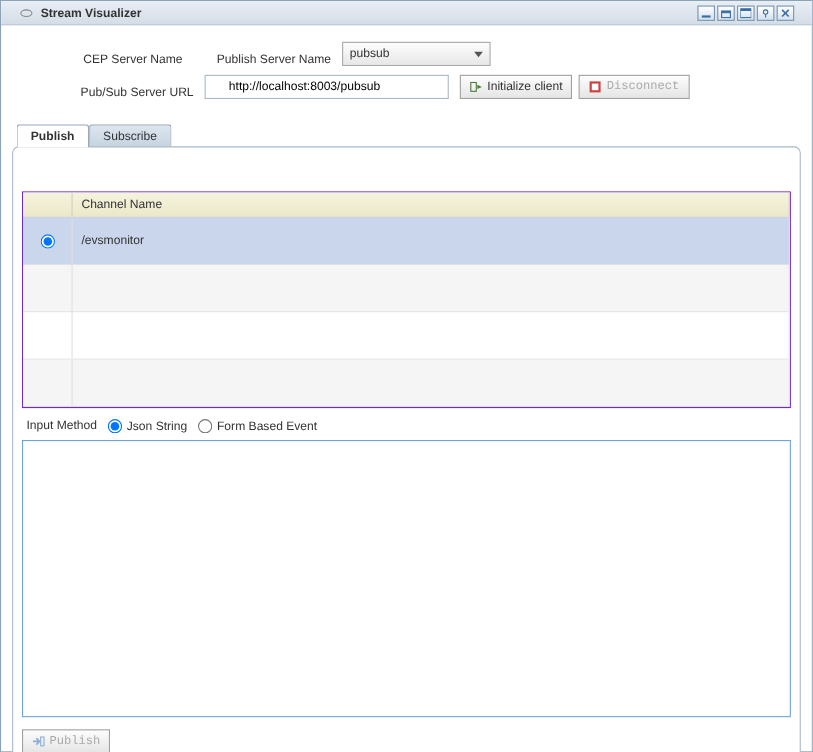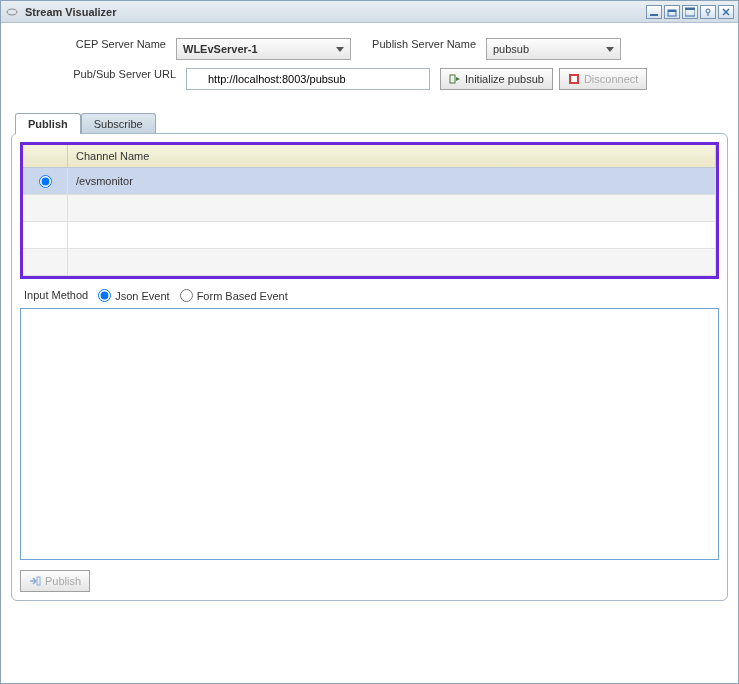--- a/index.html
+++ b/index.html
@@ -1,50 +1,50 @@
 <!DOCTYPE html>
 <html><head>
 <meta charset="utf-8">
 <style>
 * { box-sizing: border-box; margin: 0; padding: 0; }
 body { font-family: Arial, sans-serif; font-size: 11px; background: #fff; color: #333; }
 
 .window { width: 739px; height: 684px; border: 1px solid #8ca2b7; background: #fff; position: relative; }
 
-.titlebar { background: linear-gradient(#e8eef4, #d4dde6); height: 22px; border-bottom: 1px solid #b0c0d0; display: flex; align-items: center; padding: 0 4px; }
+.titlebar { background: linear-gradient(#e8eef4, #d4dde6); height: 22px; border-bottom: 1px solid #b0c0d0; display: flex; align-items: center; padding: 0 16px; }
 .titlebar-icon { width: 14px; height: 14px; margin-right: 6px; display: inline-block; }
 .titlebar-icon svg { width: 100%; height: 100%; }
 .titlebar-title { font-weight: bold; font-size: 11px; color: #333; flex: 1; }
 .titlebar-btns { display: flex; gap: 2px; }
 .titlebar-btn { width: 16px; height: 14px; border: 1px solid #7a95b0; background: linear-gradient(#fff,#d4e1ee); display: flex; align-items: center; justify-content: center; cursor: pointer; }
 .titlebar-btn svg { width: 10px; height: 10px; }
 
 .form-area { padding: 15px 20px 5px 20px; }
-.form-row { display: flex; align-items: flex-start; margin-bottom: 8px; }
+.form-row { display: flex; align-items: flex-end; margin-bottom: 8px; }
 .label-cell { text-align: right; padding-right: 10px; font-size: 11px; color: #333; }
 .select { height: 22px; border: 1px solid #a8a8a8; background: linear-gradient(#fdfdfd,#e7e7e7); display: flex; align-items: center; padding: 0 6px; position: relative; cursor: pointer; font-weight: bold; }
 .select::after { content: ""; position: absolute; right: 6px; top: 50%; margin-top: -2px; border-left: 4px solid transparent; border-right: 4px solid transparent; border-top: 5px solid #555; }
 .text-input { height: 22px; border: 1px solid #a8b8c8; background: #fff; padding: 0 6px; font-size: 11px; }
 .btn { height: 22px; border: 1px solid #a0a0a0; background: linear-gradient(#fdfdfd,#e5e5e5); display: inline-flex; align-items: center; padding: 0 8px; cursor: pointer; font-size: 11px; gap: 4px; }
-.btn.disabled { color: #aaa; cursor: default; }
+.btn.disabled { color: #aaa; cursor: default; font-family: Liberation Mono, monospace; }
 .btn-icon { width: 12px; height: 12px; display: inline-flex; align-items: center; justify-content: center; }
 
 .tabs { display: flex; margin: 10px 0 0 14px; }
 .tab { padding: 4px 12px; border: 1px solid #99aabb; border-bottom: none; background: linear-gradient(#dde6ee,#c5d3e0); border-radius: 3px 3px 0 0; cursor: pointer; margin-right: 0; font-size: 11px; }
 .tab.active { background: #fff; font-weight: bold; position: relative; z-index: 2; }
 
 .panel { margin: 0 10px 10px 10px; border: 1px solid #a8b8c8; border-radius: 6px; padding: 8px; background: #fff; position: relative; top: -1px; }
 
-.grid { border: 3px solid #6d28d9; }
+.grid { border: 1px solid #6d28d9; margin-top: 32px; }
 .grid-header { display: flex; background: linear-gradient(#f5f3dd,#ebe8c9); border-bottom: 1px solid #c0c8d0; }
 .grid-header-cell { padding: 5px 8px; font-size: 11px; border-right: 1px solid #d0d0c0; }
 .col-radio { width: 45px; }
 .col-name { flex: 1; }
 .grid-body {}
-.grid-row { display: flex; border-bottom: 1px solid #e0e0e0; height: 27px; align-items: center; }
+.grid-row { display: flex; border-bottom: 1px solid #e0e0e0; height: 43px; align-items: center; }
 .grid-row.selected { background: #cad6eb; }
 .grid-row.empty { background: #f5f5f5; }
 .grid-row.empty.alt { background: #fff; }
 .grid-cell { padding: 0 8px; border-right: 1px solid #e0e0e0; height: 100%; display: flex; align-items: center; }
 .radio-wrap { width: 45px; display: flex; justify-content: center; }
 input[type=radio] { cursor: pointer; }
 
 .input-method-row { display: flex; align-items: flex-start; gap: 10px; margin: 10px 0 6px 4px; font-size: 11px; }
 .radio-label { display: flex; align-items: center; gap: 4px; cursor: pointer; }
 
@@ -93,40 +93,37 @@
             <line x1="2" y1="2" x2="8" y2="8" stroke="#3a6ea5" stroke-width="1.5"></line>
             <line x1="8" y1="2" x2="2" y2="8" stroke="#3a6ea5" stroke-width="1.5"></line>
           </svg>
         </div>
     </div>
   </div>
 
   <div class="form-area">
     <div class="form-row">
       <div class="label-cell" style="width:155px">CEP Server Name</div>
-      <div class="select" style="width:175px">
-          <span>WLEvServer-1</span>
-        </div>
       <div class="label-cell" style="width:135px">Publish Server Name</div>
       <div class="select" style="width:135px;font-weight:normal">
           <span>pubsub</span>
         </div>
     </div>
     <div class="form-row">
       <div class="label-cell" style="width:165px">Pub/Sub Server URL</div>
-      <input class="text-input" style="width: 244px; padding-left: 21px;" value="http://localhost:8003/pubsub">
+      <input class="text-input" style="width: 222px; padding-left: 21px;" value="http://localhost:8003/pubsub">
       <div style="width:10px"></div>
       <div class="btn">
         <span class="btn-icon">
             <svg viewBox="0 0 12 12">
               <rect x="1" y="2" width="5" height="8" fill="none" stroke="#4a7a3a" stroke-width="1"></rect>
               <path d="M7 4 L11 6 L7 8 Z" fill="#4a7a3a"></path>
             </svg>
           </span>
-        <span>Initialize pubsub</span>
+        <span>Initialize client</span>
       </div>
       <div style="width:6px"></div>
       <div class="btn disabled">
         <span class="btn-icon">
             <svg viewBox="0 0 12 12">
               <rect x="1" y="1" width="10" height="10" fill="#d04040"></rect>
               <rect x="3" y="3" width="6" height="6" fill="#fff"></rect>
             </svg>
           </span>
         <span>Disconnect</span>
@@ -165,21 +162,21 @@
           <div class="grid-cell radio-wrap"></div>
             <div class="grid-cell col-name"></div>
         </div>
       </div>
     </div>
 
     <div class="input-method-row">
       <span>Input Method</span>
       <label class="radio-label">
         <input type="radio" name="im" checked="" style="">
-        <span>Json Event</span>
+        <span>Json String</span>
       </label>
       <label class="radio-label">
         <input type="radio" name="im" style="">
         <span>Form Based Event</span>
       </label>
     </div>
 
     <textarea class="textarea" style=""></textarea>
 
     <div class="publish-row">

